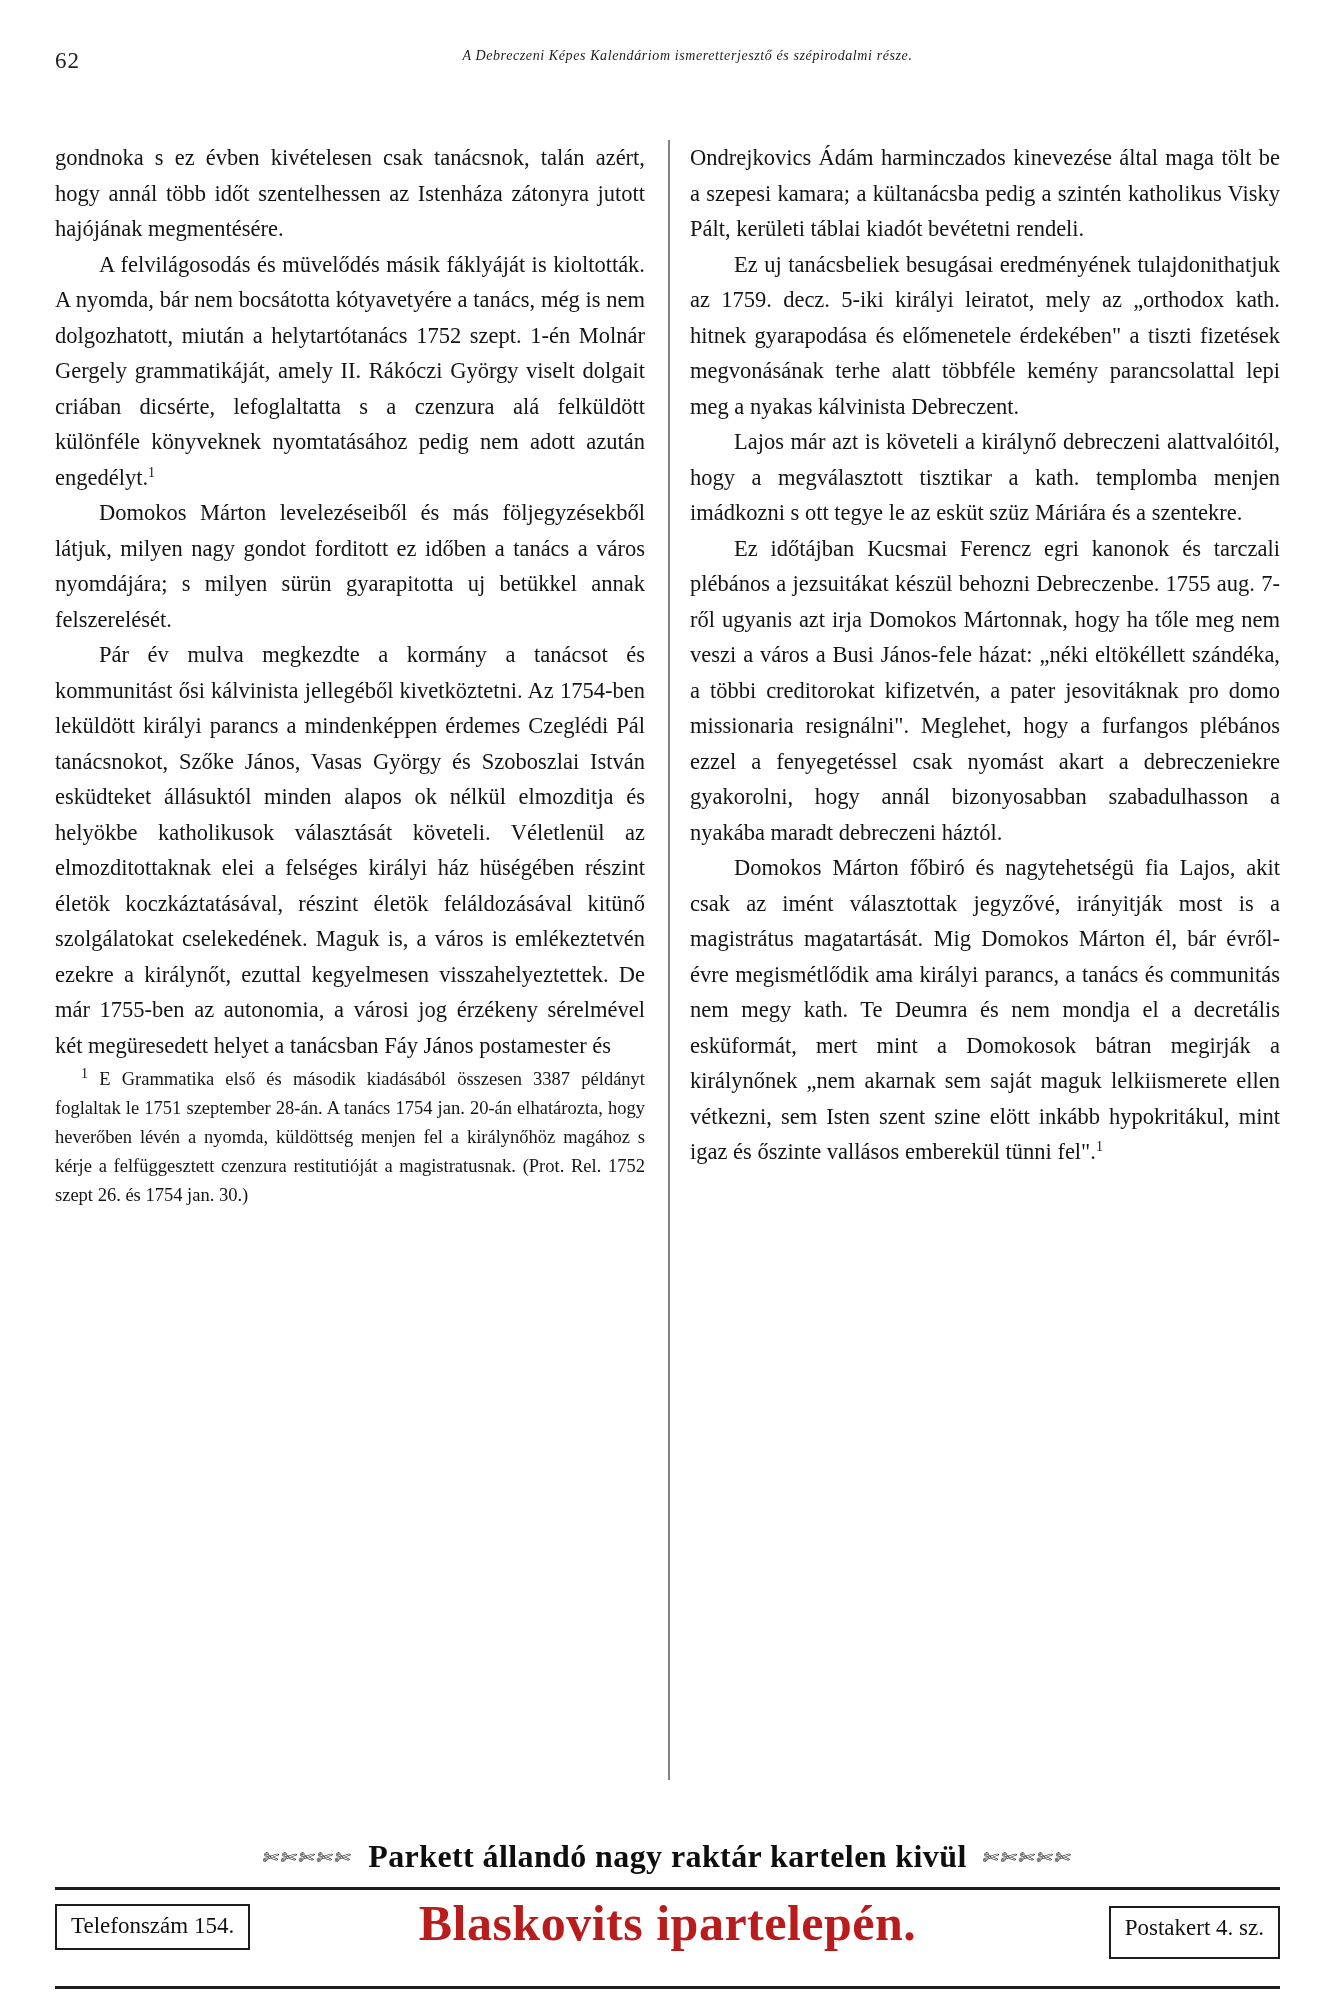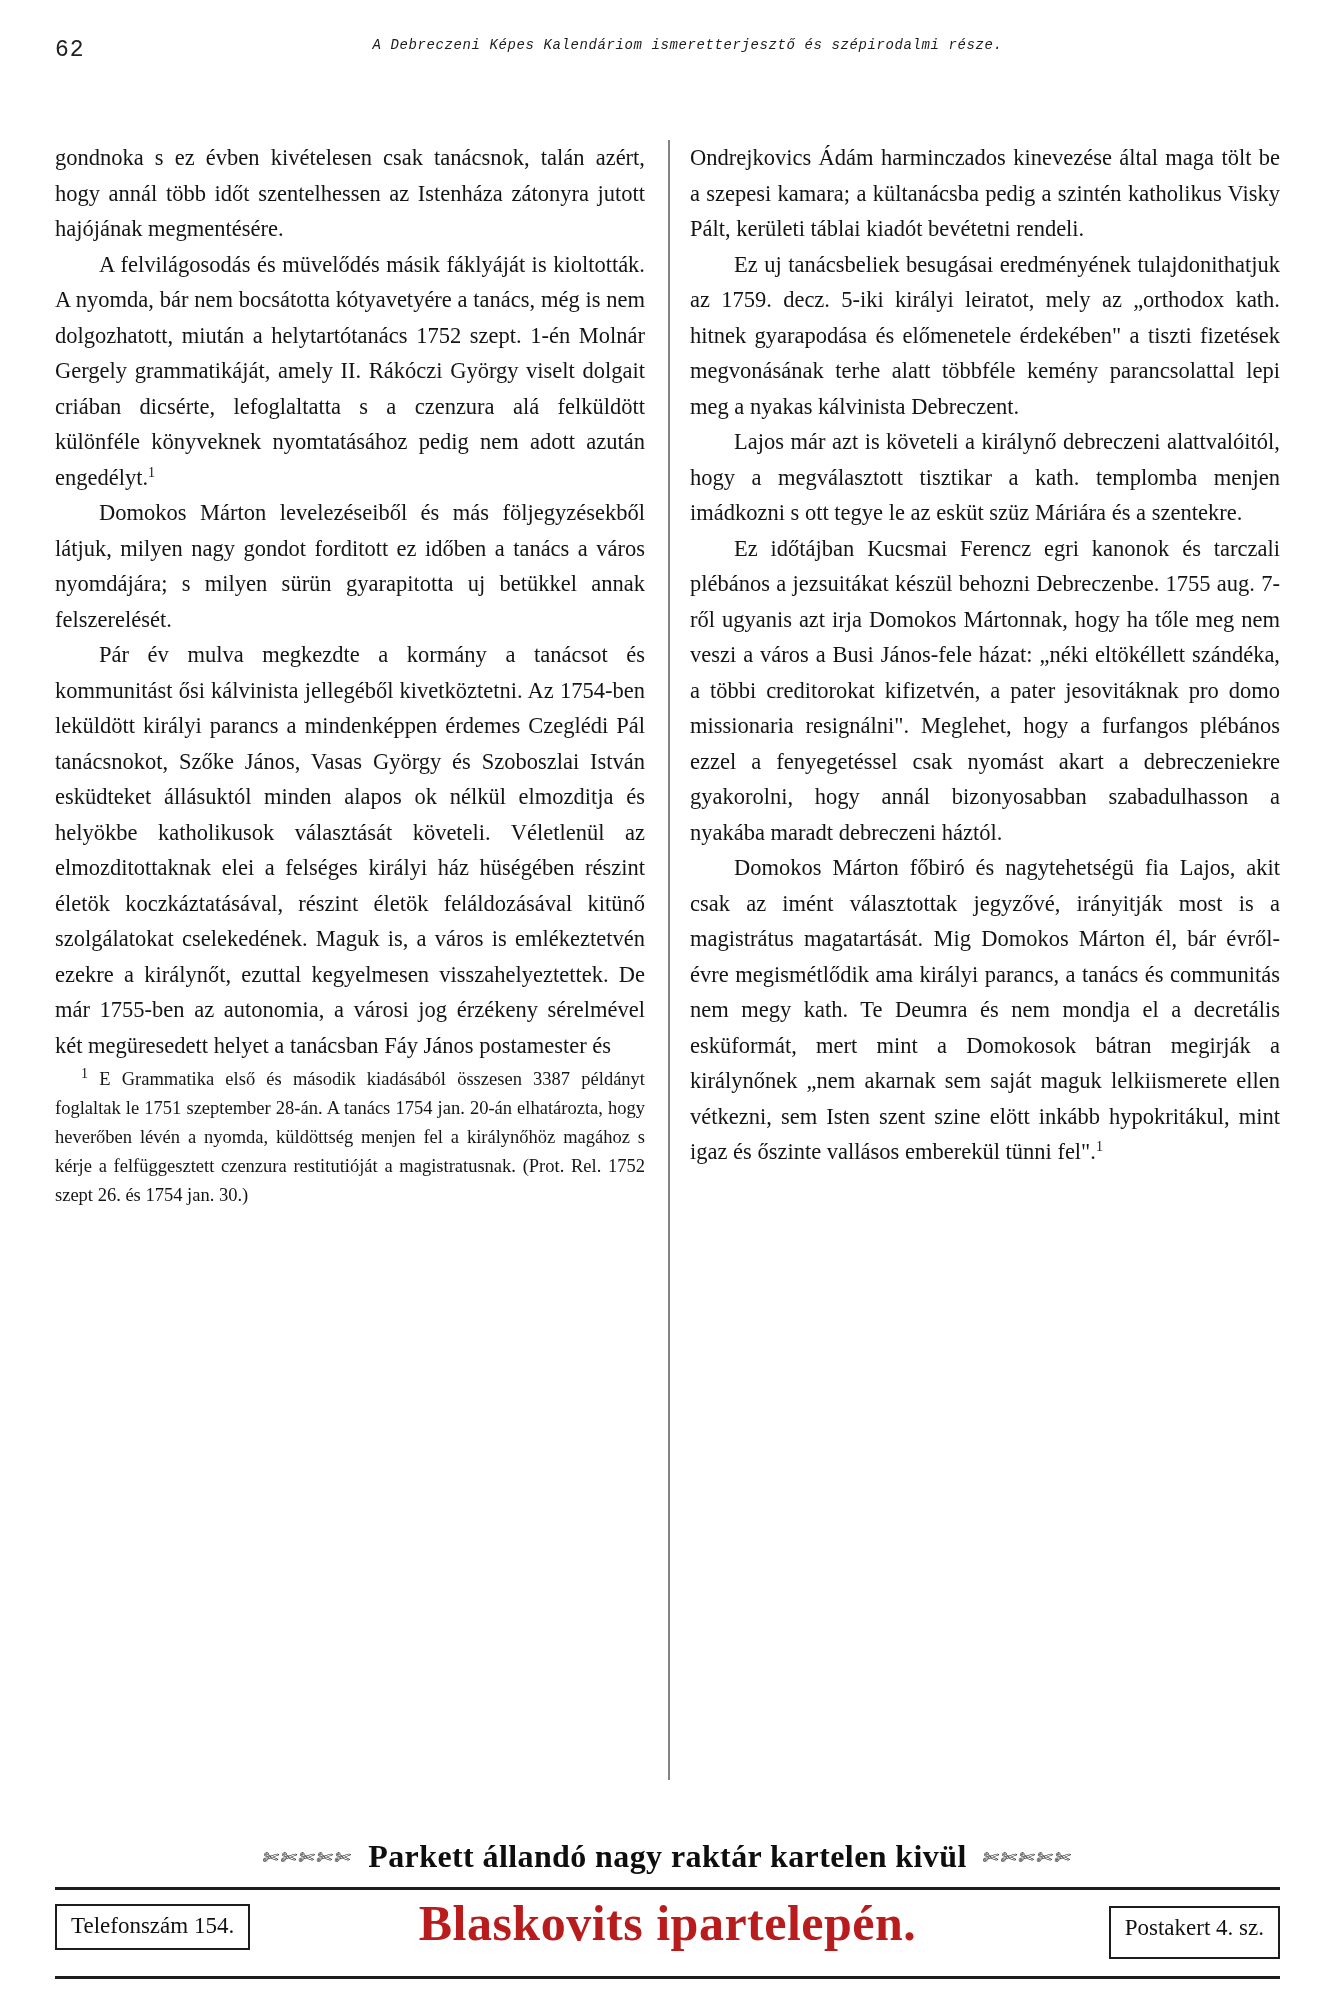--- a/index.html
+++ b/index.html
@@ -18,27 +18,26 @@
   .page {
     position: relative;
     width: 1335px;
     height: 2000px;
     box-sizing: border-box;
     padding: 0;
   }
   
   .page-header {
     position: absolute;
-    top: 37px;
+    top: 48px;
     left: 0;
     width: 1335px;
     height: 34px;
     display: flex;
     align-items: baseline;
-    font-family: Liberation Mono, monospace;
   }
   .folio {
     position: absolute;
     left: 55px;
     top: 0;
     font-size: 23px;
     letter-spacing: 1px;
     color: #222;
   }
   .running-title {
@@ -142,21 +141,21 @@
     letter-spacing: 0.4px;
     color: #0e0e0e;
   }
   .advert-rule {
     height: 3px;
     background: #1d1d1d;
     width: 100%;
   }
   .advert-bottom {
     position: relative;
-    height: 86px;
+    height: 96px;
     display: flex;
     align-items: center;
   }
   .phone-box {
     position: absolute;
     left: 0;
     top: 14px;
     border: 2px solid #1d1d1d;
     padding: 7px 14px 9px 14px;
     font-size: 23px;

